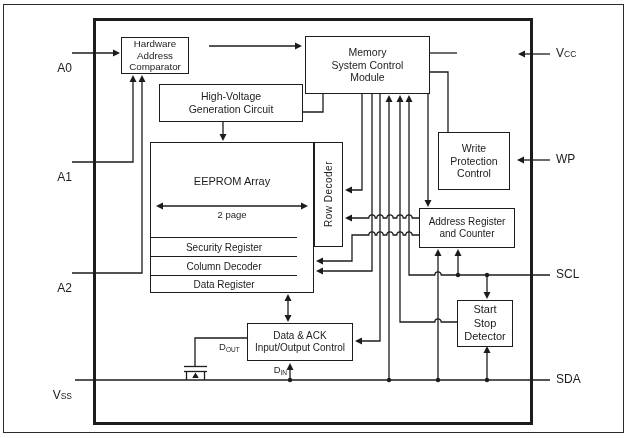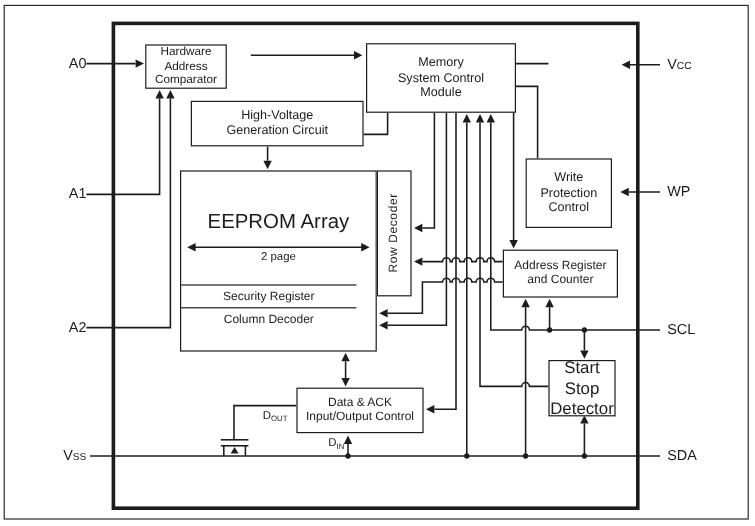--- a/index.html
+++ b/index.html
@@ -23,24 +23,24 @@
   }
   .box-label{white-space:pre-line;font-size:10.5px;line-height:1.22;}
   .small-label{font-size:9.8px;}
   .eeprom-row{
     position:absolute;left:0;right:16px;border-top:1.4px solid #1c1c1c;
     display:flex;align-items:center;justify-content:center;font-size:10px;text-align:right;
   }
   .vert-text{writing-mode:vertical-rl;transform:rotate(180deg);font-size:10px;letter-spacing:0.5px;}
   .pin{position:absolute;font-size:12px;z-index:2;transform:translateY(-55%);}
   .pin .sm{font-size:8.5px;}
-  .pin-left{text-align:right;width:32px;}
+  .pin-left{text-align:right;width:32px;margin-top:16px;}
   .sig{position:absolute;font-size:9.5px;z-index:4;}
   .sig .sub{font-size:6.5px;vertical-align:-2px;}
-  .eeprom-inner-label{position:absolute;left:0;right:0;text-align:center;font-size:17px;}
+  .eeprom-inner-label{position:absolute;left:0;right:0;text-align:center;font-size:11px;}
 </style>
 </head>
 <body>
 
 <div id="canvas">
 
   <div class="page-border"></div>
   <div class="main-frame"></div>
 
   <svg class="layer" width="629" height="438" style="z-index:1">
@@ -143,20 +143,23 @@
 
   <div class="box" style="left:150px;top:142px;width:164px;height:151px;align-items:flex-start">
     <div class="eeprom-inner-label" style="top:32px">EEPROM Array</div>
     <div class="eeprom-inner-label" style="top:66px;font-size:9.5px">2 page</div>
     <div class="eeprom-row" style="top:93.6px;height:19px">
       <span>Security Register</span>
     </div>
     <div class="eeprom-row" style="top:112.6px;height:19px">
       <span>Column Decoder</span>
     </div>
+    <div class="eeprom-row" style="top:131.6px;height:18px">
+      <span>Data Register</span>
+    </div>
   </div>
 
   <div class="box" style="left:314px;top:142px;width:29px;height:105px">
     <span class="vert-text">Row Decoder</span>
   </div>
 
   <div class="box" style="left:438px;top:132px;width:72px;height:58px">
     <div class="box-label">Write
 Protection
 Control</div>
@@ -166,21 +169,21 @@
     <div class="box-label" style="font-size:10px">Address Register
 and Counter</div>
   </div>
 
   <div class="box" style="left:247px;top:323px;width:106px;height:38px">
     <div class="box-label" style="font-size:10px">Data &amp; ACK
 Input/Output Control</div>
   </div>
 
   <div class="box" style="left:457px;top:300px;width:56px;height:47px">
-    <div class="box-label" style="font-size:14px">Start
+    <div class="box-label" style="font-size:11px">Start
 Stop
 Detector</div>
   </div>
 
   <svg class="layer" width="629" height="438" style="z-index:3">
     <g stroke="#1c1c1c" stroke-width="1.3" fill="none">
       <path d="M161,206 H303"></path>
     </g>
     <g fill="#1c1c1c" stroke="none">
       <polygon points="156,206 163,202.5 163,209.5"></polygon>

